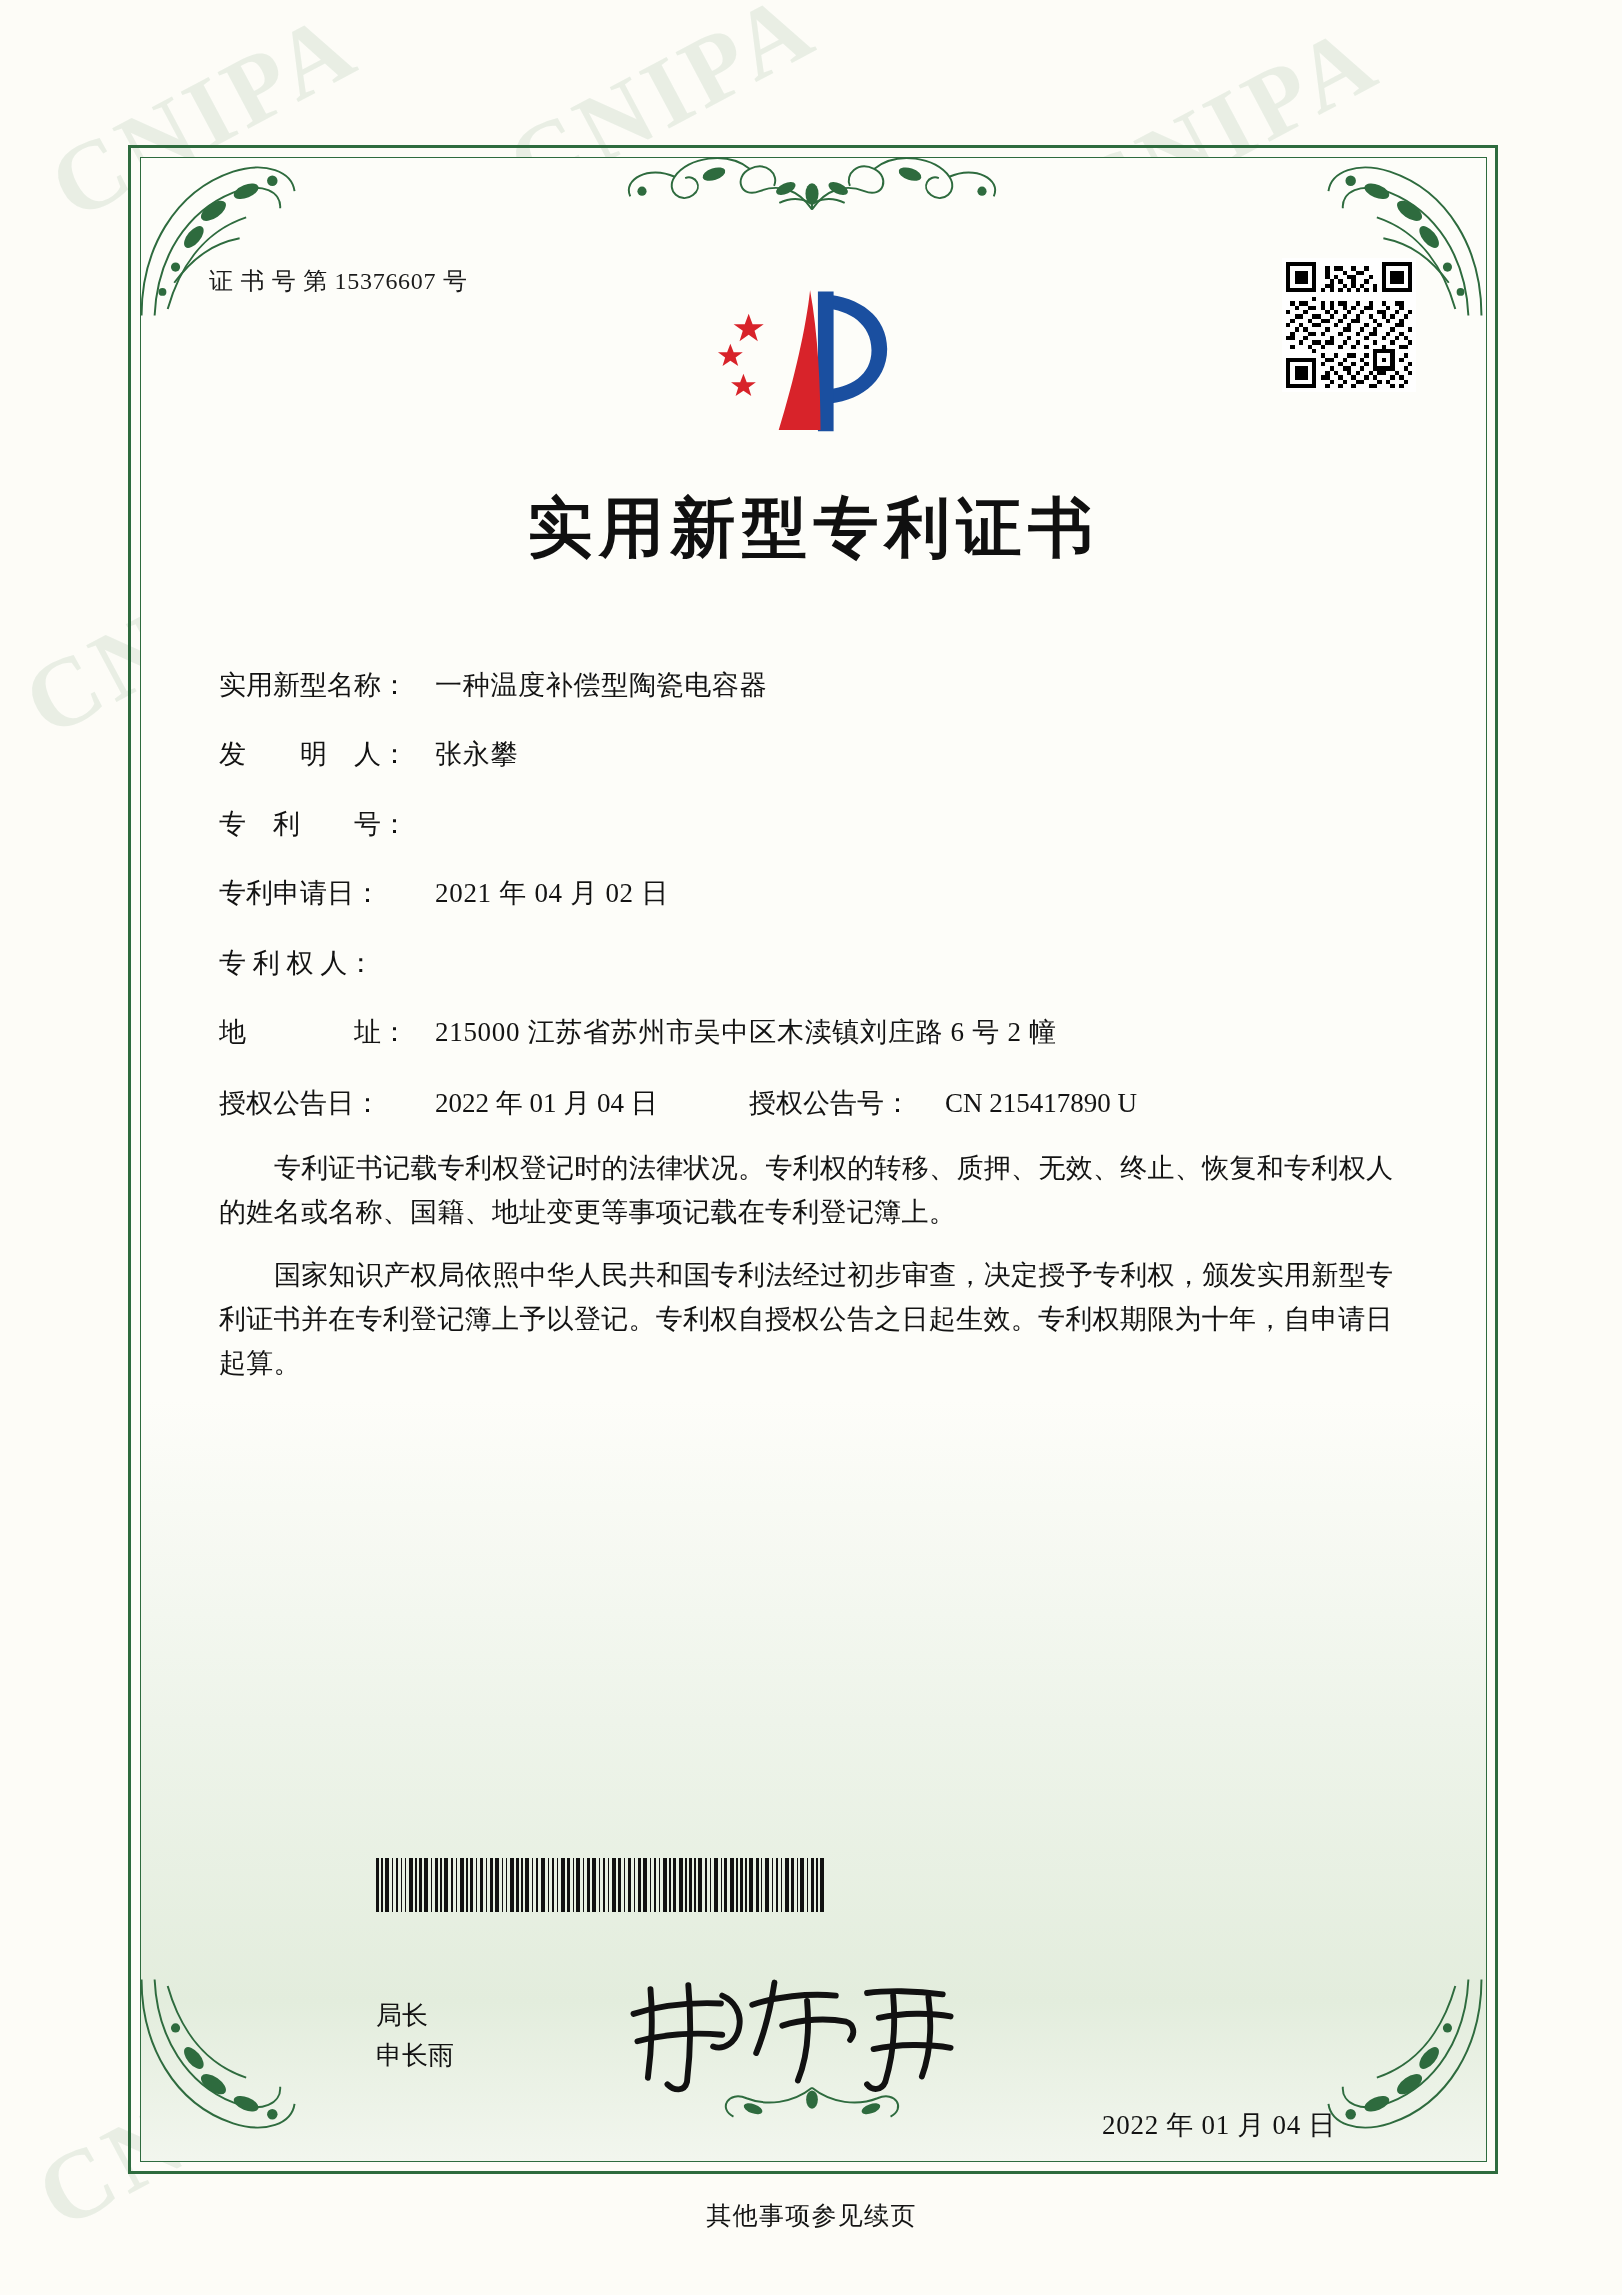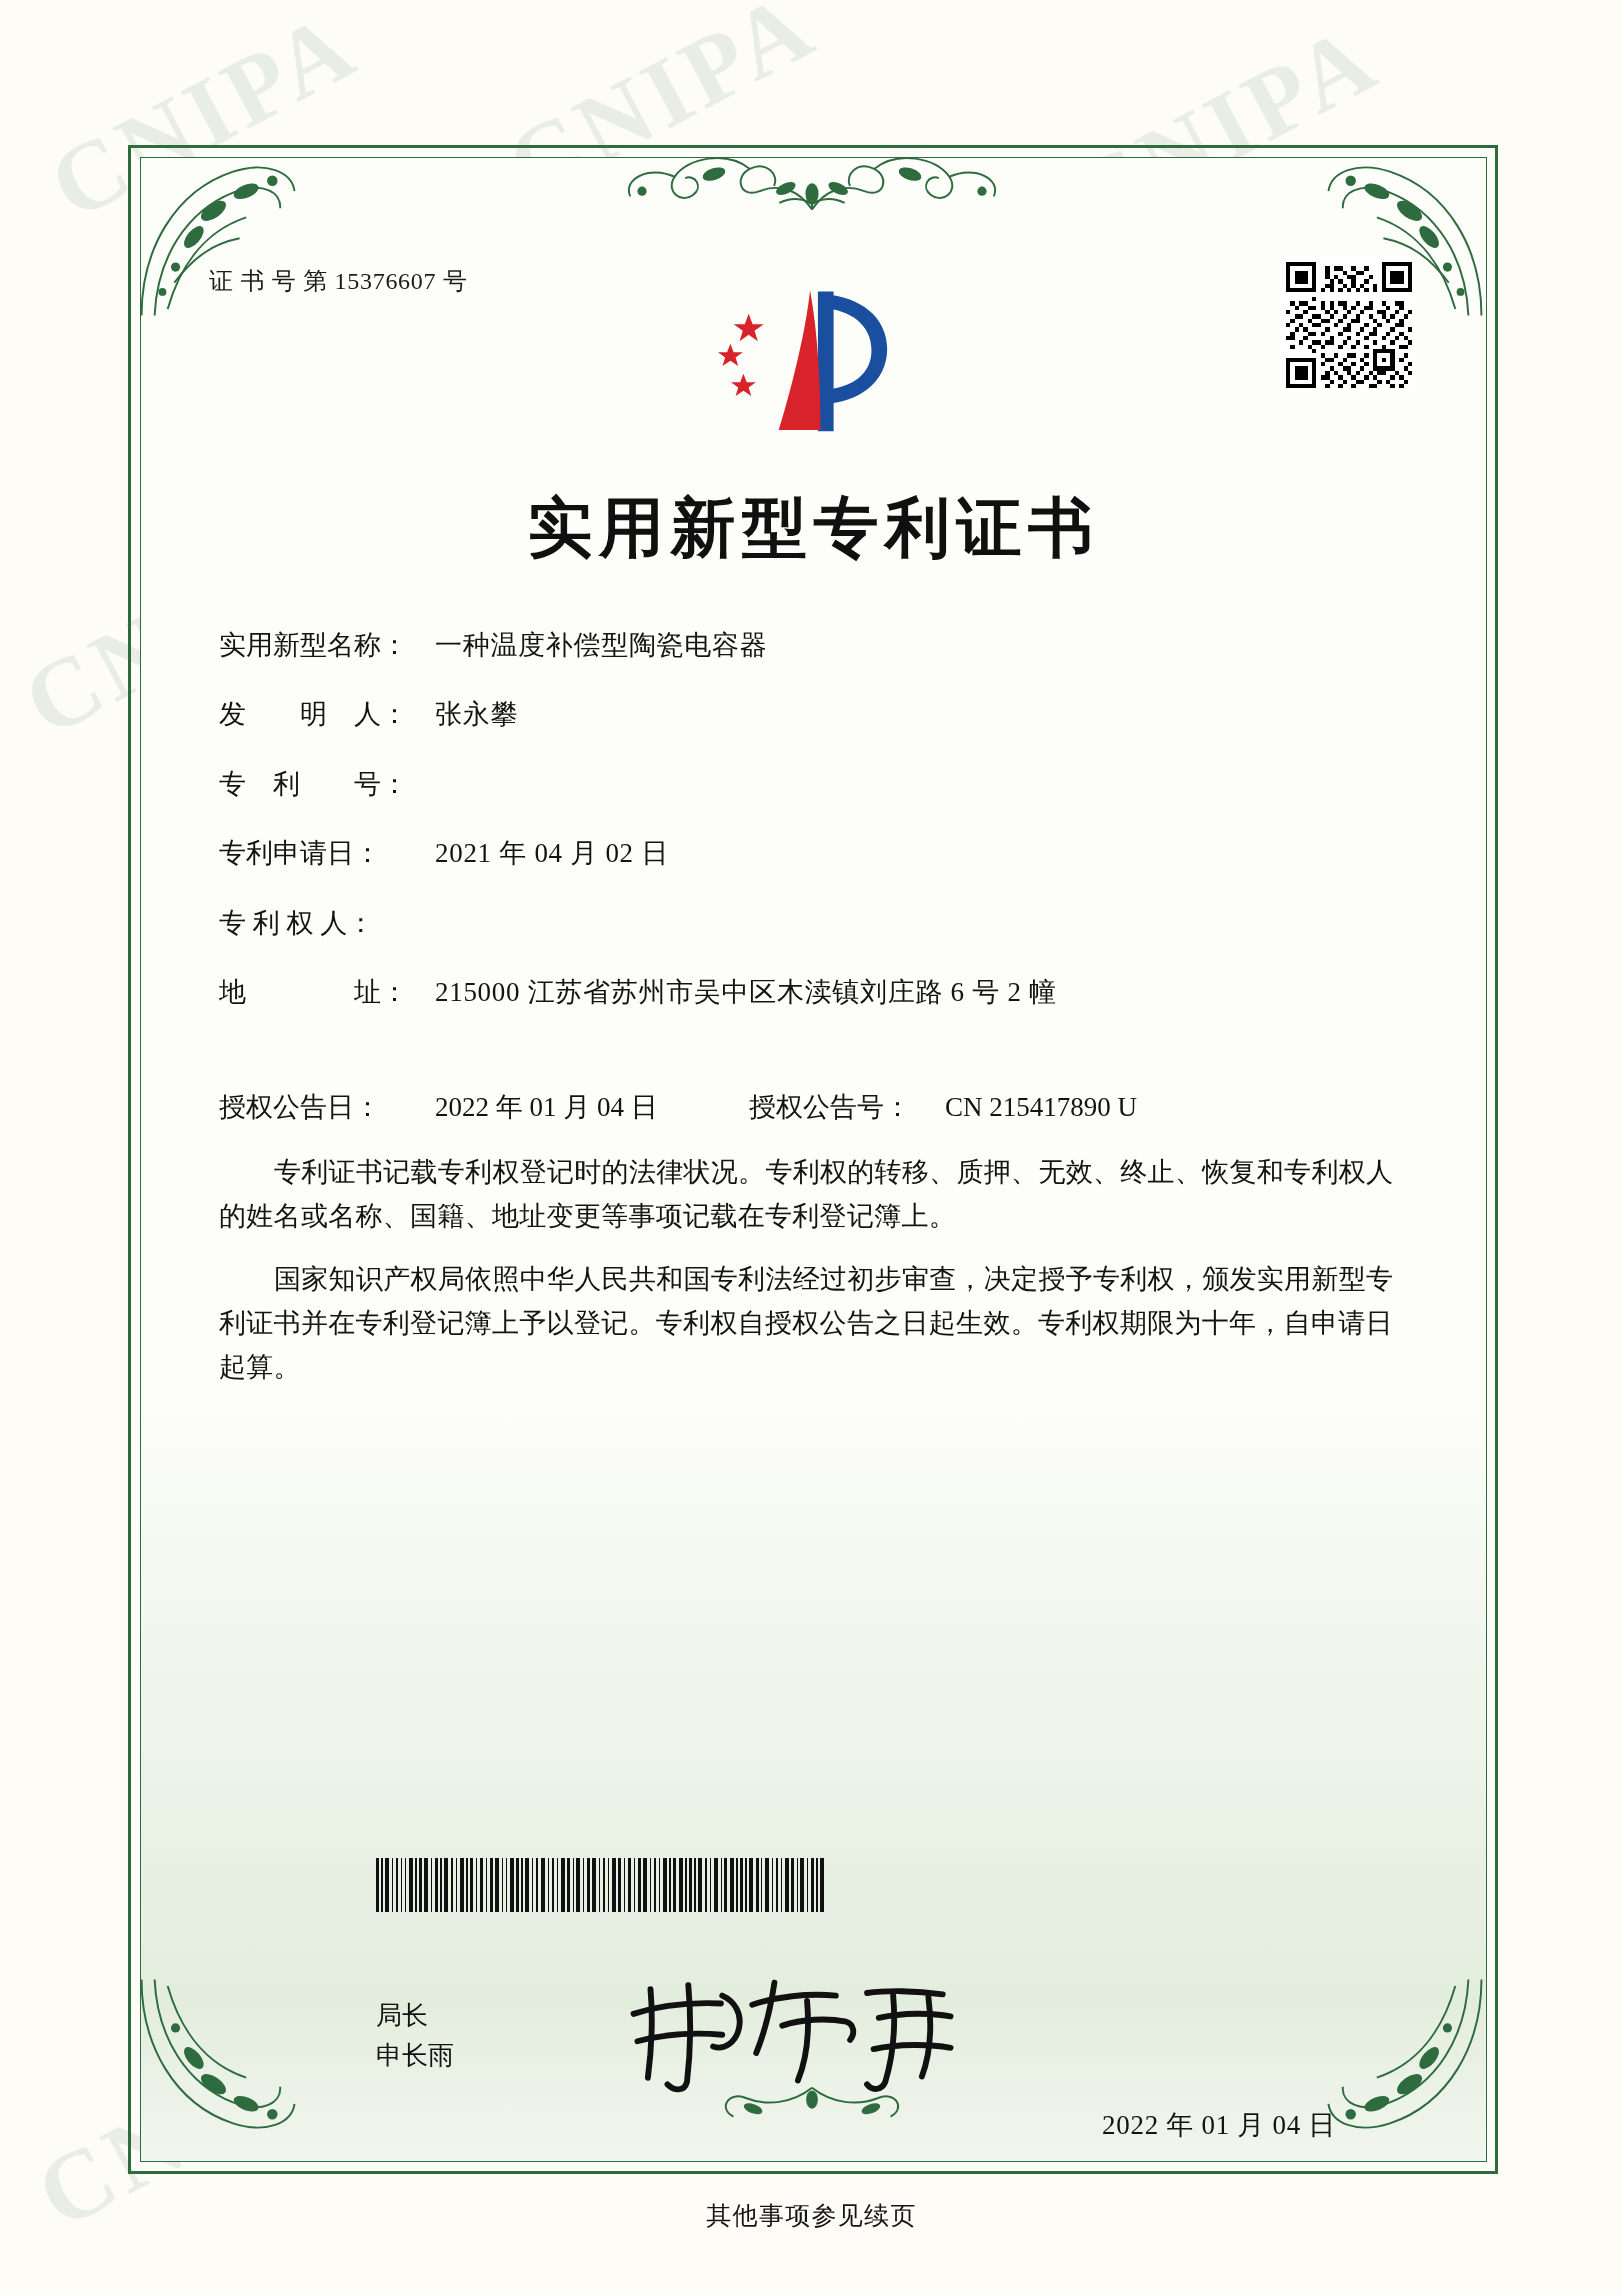--- a/index.html
+++ b/index.html
@@ -145,21 +145,21 @@
     font-size: 65px;
     font-weight: bold;
     letter-spacing: 6.5px;
     color: #101010;
     font-family: "DejaVu Serif", "Liberation Serif", serif;
   }
 
   .fields {
     position: absolute;
     left: 79px;
-    top: 472px;
+    top: 512px;
     width: 1191px;
   }
   .field-row {
     display: flex;
     align-items: baseline;
     margin-bottom: 37px;
     font-size: 27px;
     color: #131313;
     line-height: 1.2;
   }
@@ -179,21 +179,21 @@
 
   .row-two {
     display: flex;
     align-items: baseline;
     font-size: 27px;
     color: #131313;
     margin-bottom: 26px;
   }
   .row-two .left-lbl { width: 216px; flex: 0 0 216px; display:flex; justify-content: space-between;}
   .row-two .left-val { width: 314px; flex: 0 0 314px; }
-  .row-two .right-lbl { flex: 0 0 196px; margin-top: 44px; }
+  .row-two .right-lbl { flex: 0 0 196px; }
   .row-two .right-val { flex: 1; }
 
   .para {
     font-size: 27px;
     line-height: 1.62;
     color: #131313;
     text-indent: 55px;
     margin-top: 19.6px;
     letter-spacing: 0.3px;
   }

